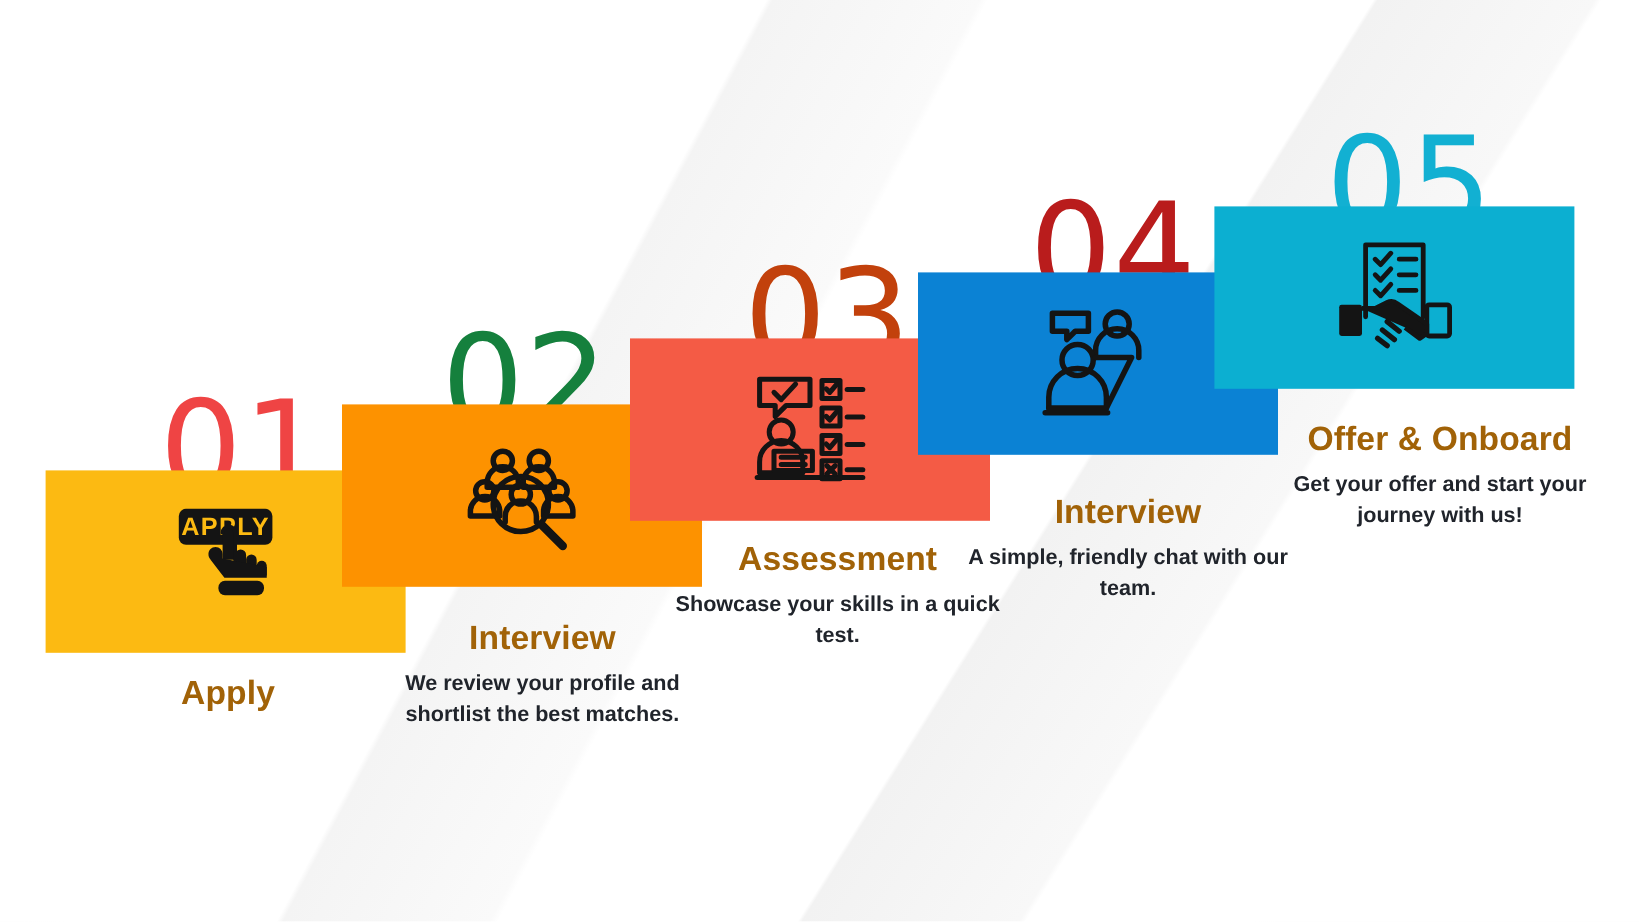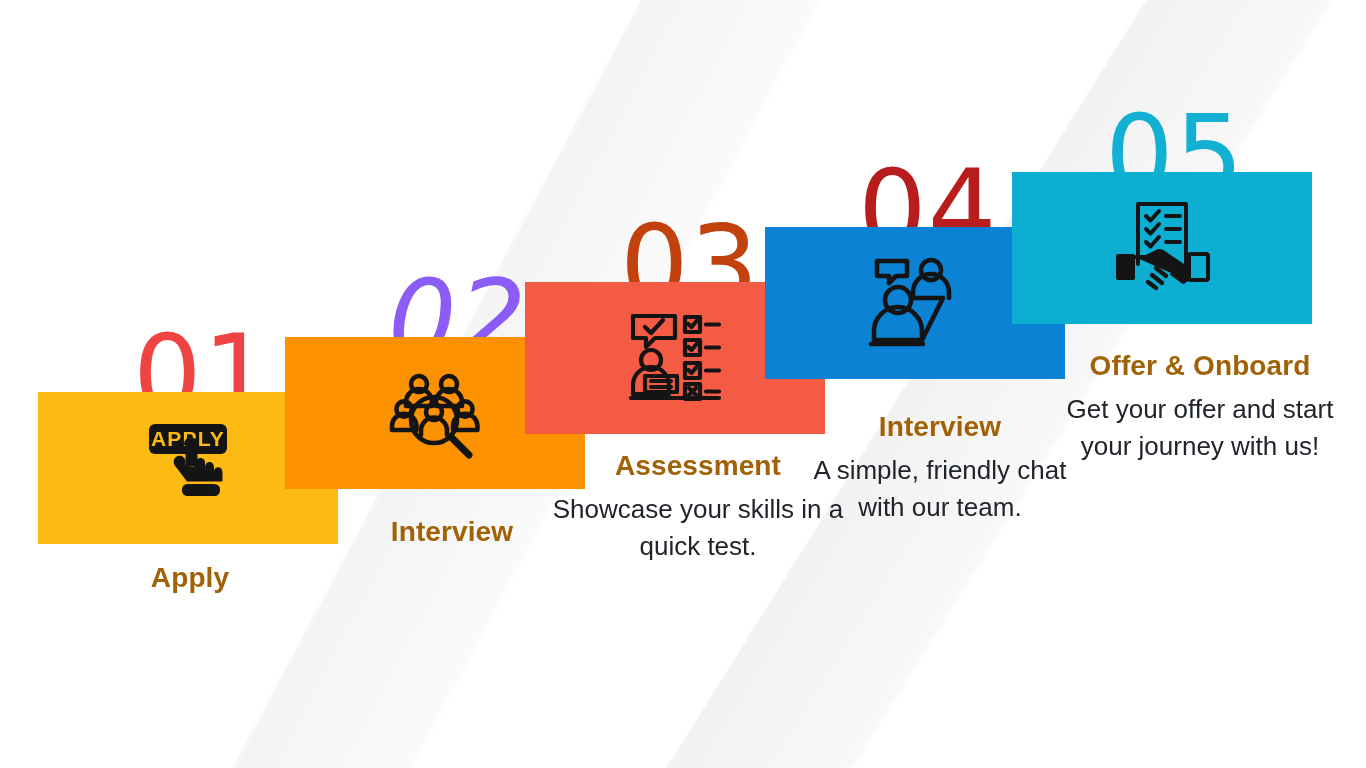--- a/index.html
+++ b/index.html
@@ -66,22 +66,22 @@
   .caption-title{
     font-size:28px;
     font-weight:700;
     color:#a16207;
     letter-spacing:.1px;
     margin:0 0 9px 0;
     white-space:nowrap;
     text-align:center;
   }
   .caption-desc{
-    font-size:26px;
-    font-weight:400;
+    font-size:18px;
+    font-weight:700;
     color:#20242b;
     line-height:1.42;
     margin:0;
   }
 </style>
 </head>
 <body>
 
 <div id="bg-texture"></div>
 
@@ -106,21 +106,21 @@
         <path d="M47.5 26 a5.2 5.2 0 0 1 10.4 0 v22.5"></path>
       </g>
     </svg>
         </div>
       </div>
       <div class="caption" style="left: 40px; top: 562px; width: 300px;">
         <div class="caption-title">Apply</div>
       </div>
     </div>
     <div class="step">
-      <div class="step-number" style="left: 388px; top: 266px; color: #8b5cf6; font-style: italic;">02</div>
+      <div class="step-number" style="left: 368px; top: 266px; color: #15803d;">02</div>
       <div class="card-fold" style="left: 525px; top: 411px; border-top: 60px solid rgb(201, 122, 8); border-right: 60px solid transparent;"></div>
       <div class="card" style="left: 285px; top: 337px; width: 300px; height: 152px; background: rgb(253, 146, 0);">
         <div class="icon-wrap">
     <svg viewBox="0 0 100 100" width="100" height="100" aria-hidden="true">
       <g fill="none" stroke="#141414" stroke-width="4.6" stroke-linejoin="round" stroke-linecap="round">
         <circle cx="34" cy="21" r="8"></circle>
         <path d="M21 43 v-4 a13 13 0 0 1 26 0 v4 z"></path>
         <circle cx="64" cy="21" r="8"></circle>
         <path d="M51 43 v-4 a13 13 0 0 1 26 0 v4 z"></path>
         <circle cx="19" cy="46" r="7.6"></circle>
@@ -130,20 +130,21 @@
         <circle cx="49" cy="57" r="23"></circle>
         <circle cx="49" cy="49" r="8"></circle>
         <path d="M36 72 v-4.5 a13 13 0 0 1 26 0 v4.5"></path>
         <path d="M66.5 74.5 L84 92" stroke-width="7"></path>
       </g>
     </svg>
         </div>
       </div>
       <div class="caption" style="left: 302px; top: 516px; width: 300px;">
         <div class="caption-title">Interview</div>
+        <div class="caption-desc">We review your profile and shortlist the best matches.</div>
       </div>
     </div>
     <div class="step">
       <div class="step-number" style="left: 620px; top: 211px; color: #c2410c;">03</div>
       <div class="card-fold" style="left: 765px; top: 356px; border-top: 60px solid rgb(196, 74, 54); border-right: 60px solid transparent;"></div>
       <div class="card" style="left: 525px; top: 282px; width: 300px; height: 152px; background: rgb(244, 91, 69);">
         <div class="icon-wrap">
     <svg viewBox="0 0 100 100" width="100" height="100" aria-hidden="true">
       <g fill="none" stroke="#141414" stroke-width="4.2" stroke-linejoin="round" stroke-linecap="round">
         <path d="M8 8 h42 v22 h-20 l-9 9 v-9 h-13 z"></path>

